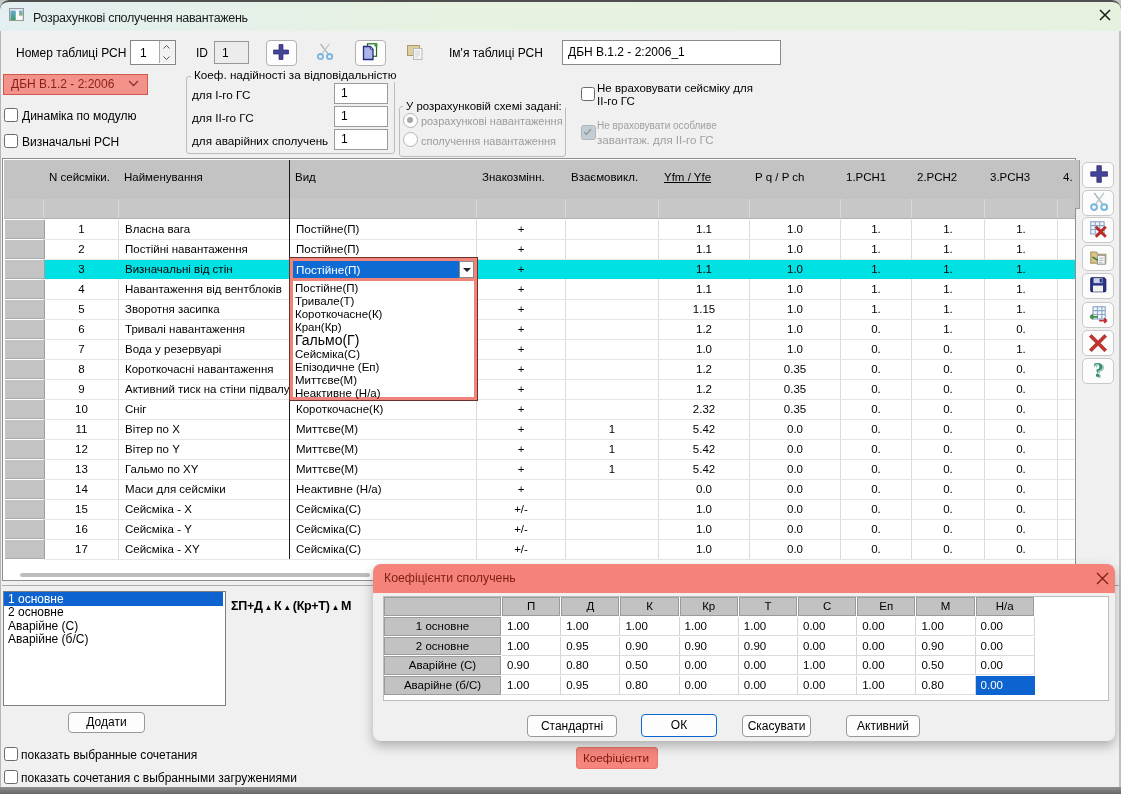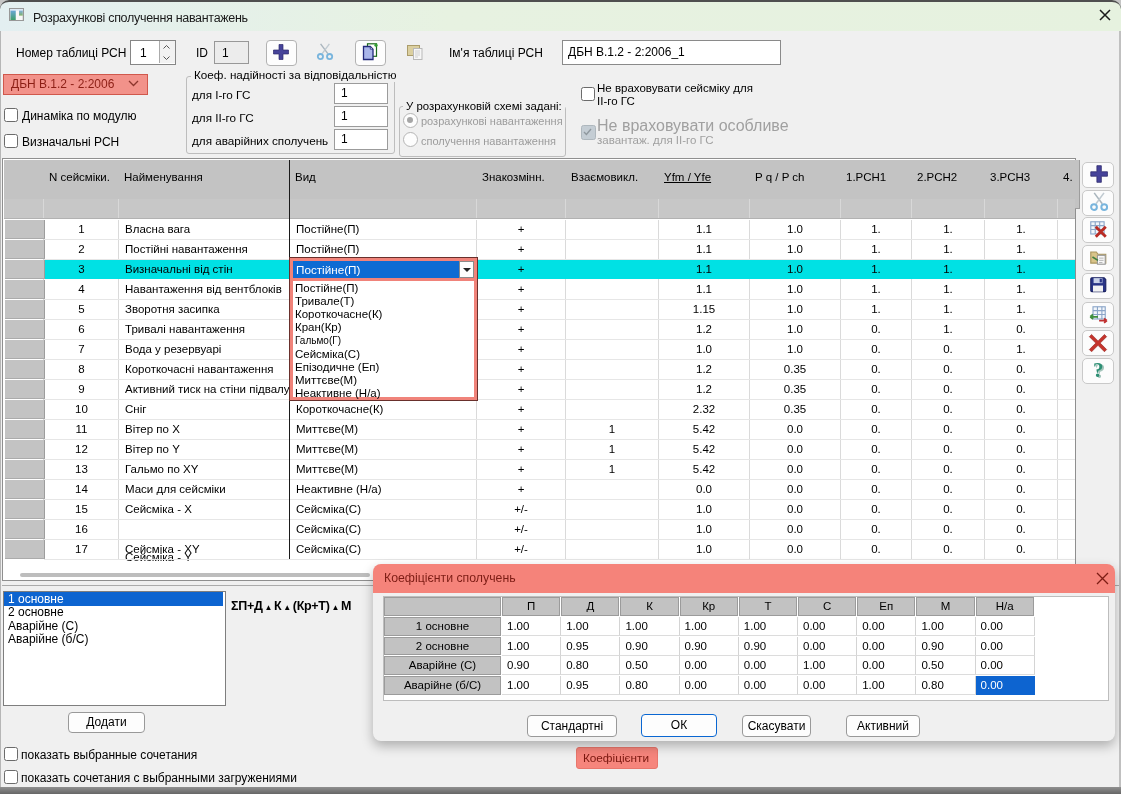--- a/index.html
+++ b/index.html
@@ -109,21 +109,21 @@
 <div class="t" style="left:421px;top:114px;color:#9b9b9b;font-size:11px;">розрахункові навантаження</div>
 <div class="a" style="left:403px;top:132px;width:13px;height:13px;border:1px solid #b5b5b5;border-radius:50%;background:#fdfdfd;"></div>
 <div class="t" style="left:421px;top:134px;color:#9b9b9b;font-size:11px;">сполучення навантаження</div>
 <div class="cb" style="left:581px;top:87px;"></div>
 <div class="t" style="left:597px;top:81px;font-size:11.5px;">Не враховувати сейсміку для</div>
 <div class="t" style="left:597px;top:94px;font-size:11.5px;">ІІ-го ГС</div>
 <div class="a" style="left:581px;top:125px;width:13px;height:13px;background:#c4cdd4;border:1px solid #aeb7bd;border-radius:2.5px;"></div>
 <svg class="a" style="left:583px;top:128px;" width="9" height="8" viewBox="0 0 9 8">
     <path d="M1 4 L3.4 6.4 L8 1" fill="none" stroke="#8f989e" stroke-width="1.4"></path>
   </svg>
-<div class="t" style="left:597px;top:119px;color:#a0a0a0;font-size:16px;">Не враховувати особливе</div>
+<div class="t" style="left:597px;top:119px;color:#a0a0a0;font-size:10px;">Не враховувати особливе</div>
 <div class="t" style="left:597px;top:133px;color:#a0a0a0;font-size:11.5px;">завантаж. для ІІ-го ГС</div>
 <div class="a" style="left:2px;top:158px;width:1072px;height:421px;background:#fff;border:1px solid #8f8f8f;"></div>
 <div class="hcell" style="left:4px;top:160px;width:39px;height:37px;padding:11px 0 0 5px;"></div>
 <div class="hcell" style="left:44px;top:160px;width:74px;height:37px;padding:11px 0 0 5px;">N сейсміки.</div>
 <div class="hcell" style="left:119px;top:160px;width:170px;height:37px;padding:11px 0 0 5px;">Найменування</div>
 <div class="hcell" style="left:290px;top:160px;width:186px;height:37px;padding:11px 0 0 5px;">Вид</div>
 <div class="hcell" style="left:477px;top:160px;width:88px;height:37px;padding:11px 0 0 5px;">Знакозмінн.</div>
 <div class="hcell" style="left:566px;top:160px;width:92px;height:37px;padding:11px 0 0 5px;">Взаємовикл.</div>
 <div class="hcell" style="left:659px;top:160px;width:90px;height:37px;padding:11px 0 0 5px;text-decoration:underline;">Yfm / Yfe</div>
 <div class="hcell" style="left:750px;top:160px;width:90px;height:37px;padding:11px 0 0 5px;">P q / P ch</div>
@@ -311,21 +311,21 @@
 <div class="dcell" style="left:296px;top:500px;width:179px;">Сейсміка(С)</div>
 <div class="dcell" style="left:481px;top:500px;width:80px;text-align:center;">+/-</div>
 <div class="dcell" style="left:664px;top:500px;width:80px;text-align:center;">1.0</div>
 <div class="dcell" style="left:755px;top:500px;width:80px;text-align:center;">0.0</div>
 <div class="dcell" style="left:836px;top:500px;width:80px;text-align:center;">0.</div>
 <div class="dcell" style="left:908px;top:500px;width:80px;text-align:center;">0.</div>
 <div class="dcell" style="left:981px;top:500px;width:80px;text-align:center;">0.</div>
 <div class="a" style="left:5px;top:520px;width:39px;height:18px;background:#c3c3c3;border-bottom:1px solid #ababab;border-right:1px solid #9d9d9d;"></div>
 <div class="a" style="left:44px;top:539px;width:1031px;height:1px;background:#e6e6e6;"></div>
 <div class="dcell" style="left:44px;top:520px;width:75px;text-align:center;">16</div>
-<div class="dcell" style="left:125px;top:548px;width:165px;overflow:visible;">Сейсміка - Y</div>
+<div class="dcell" style="left:125px;top:520px;width:165px;overflow:visible;">Сейсміка - Y</div>
 <div class="dcell" style="left:296px;top:520px;width:179px;">Сейсміка(С)</div>
 <div class="dcell" style="left:481px;top:520px;width:80px;text-align:center;">+/-</div>
 <div class="dcell" style="left:664px;top:520px;width:80px;text-align:center;">1.0</div>
 <div class="dcell" style="left:755px;top:520px;width:80px;text-align:center;">0.0</div>
 <div class="dcell" style="left:836px;top:520px;width:80px;text-align:center;">0.</div>
 <div class="dcell" style="left:908px;top:520px;width:80px;text-align:center;">0.</div>
 <div class="dcell" style="left:981px;top:520px;width:80px;text-align:center;">0.</div>
 <div class="a" style="left:5px;top:540px;width:39px;height:18px;background:#c3c3c3;border-bottom:1px solid #ababab;border-right:1px solid #9d9d9d;"></div>
 <div class="a" style="left:44px;top:559px;width:1031px;height:1px;background:#e6e6e6;"></div>
 <div class="dcell" style="left:44px;top:540px;width:75px;text-align:center;">17</div>
@@ -344,21 +344,21 @@
 <div class="t" style="left:296px;top:263px;color:#fff;font-size:11.7px;">Постійне(П)</div>
 <div class="a" style="left:459px;top:261px;width:15px;height:17px;background:#fdfdfd;border:1px solid #8a8a8a;box-sizing:border-box;"></div>
 <svg class="a" style="left:463px;top:268px;" width="8" height="4" viewBox="0 0 8 4">
     <path d="M0 0 L8 0 L4 4 Z" fill="#222"></path>
   </svg>
 <div class="a" style="left:293px;top:278px;width:181px;height:3px;background:#f0837a;"></div>
 <div class="t" style="left:295px;top:282.0px;font-size:11.5px;line-height:13px;">Постійне(П)</div>
 <div class="t" style="left:295px;top:295.1px;font-size:11.5px;line-height:13px;">Тривале(Т)</div>
 <div class="t" style="left:295px;top:308.2px;font-size:11.5px;line-height:13px;">Короткочасне(К)</div>
 <div class="t" style="left:295px;top:321.3px;font-size:11.5px;line-height:13px;">Кран(Кр)</div>
-<div class="t" style="left:295px;top:334.4px;font-size:10px;line-height:13px;">Гальмо(Г)</div>
+<div class="t" style="left:295px;top:334.4px;font-size:14px;line-height:13px;">Гальмо(Г)</div>
 <div class="t" style="left:295px;top:347.5px;font-size:11.5px;line-height:13px;">Сейсміка(С)</div>
 <div class="t" style="left:295px;top:360.6px;font-size:11.5px;line-height:13px;">Епізодичне (Еп)</div>
 <div class="t" style="left:295px;top:373.7px;font-size:11.5px;line-height:13px;">Миттєве(М)</div>
 <div class="t" style="left:295px;top:386.8px;font-size:11.5px;line-height:13px;">Неактивне (Н/а)</div>
 <div class="a" style="left:1082px;top:162px;width:30px;height:24px;background:#fcfcfc;border:1px solid #c9c9c9;border-radius:5px;"></div>
 <svg class="a" style="left:1088px;top:164px;" width="20" height="20" viewBox="0 0 18 18">
     <path d="M8 1.5h4v5.5h5.5v4H12v5.5H8V11H2.5V7H8z" fill="#46439a" stroke="#2e2b6e" stroke-width="0.7"></path>
   </svg>
 <div class="a" style="left:1082px;top:190px;width:30px;height:24px;background:#fcfcfc;border:1px solid #c9c9c9;border-radius:5px;"></div>
 <svg class="a" style="left:1088px;top:192px;" width="20" height="20" viewBox="0 0 18 18">

